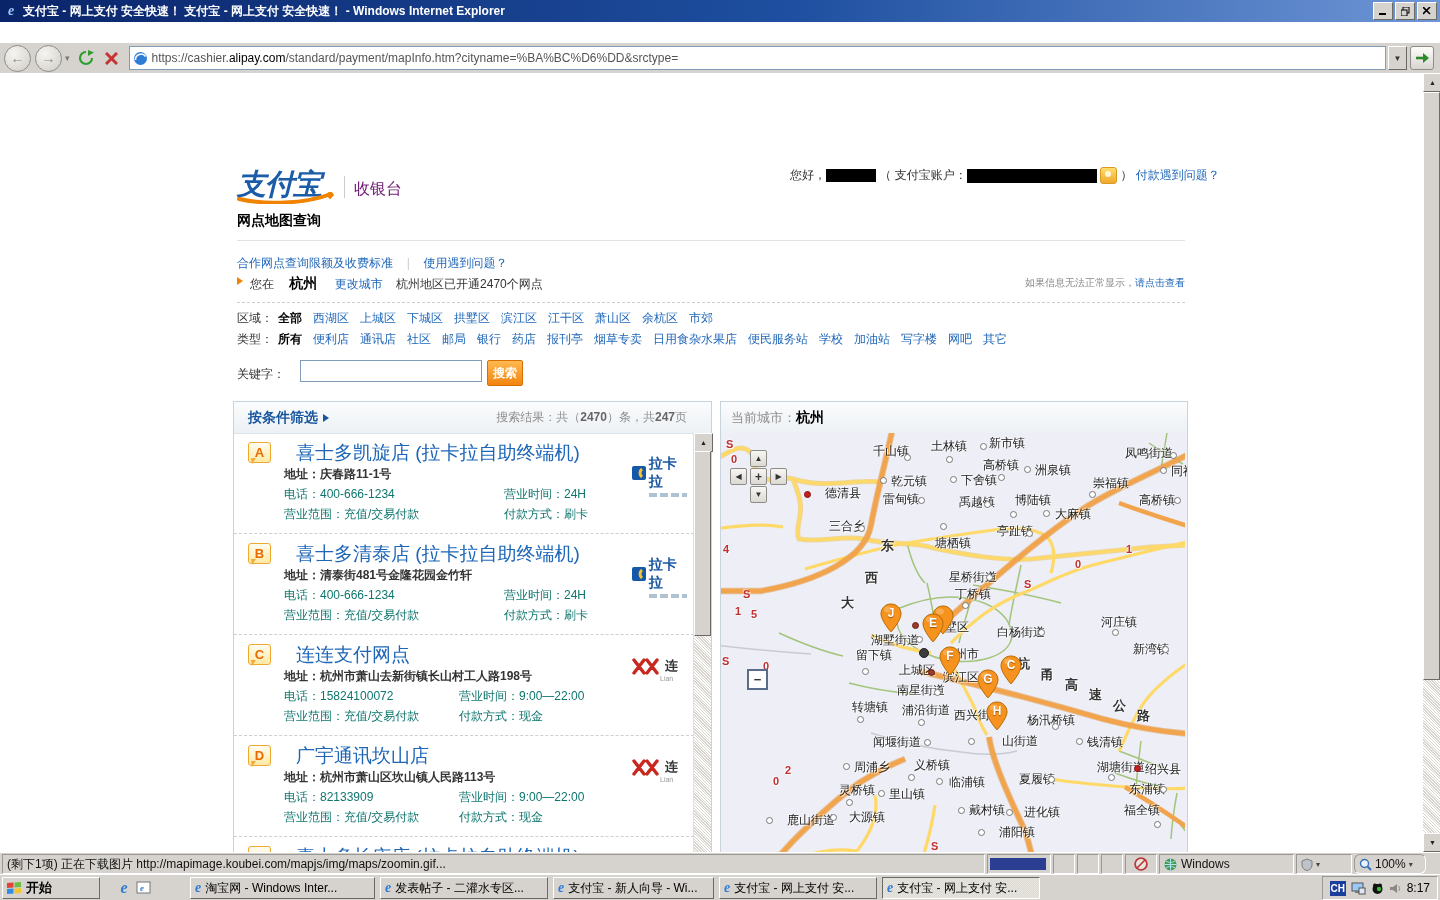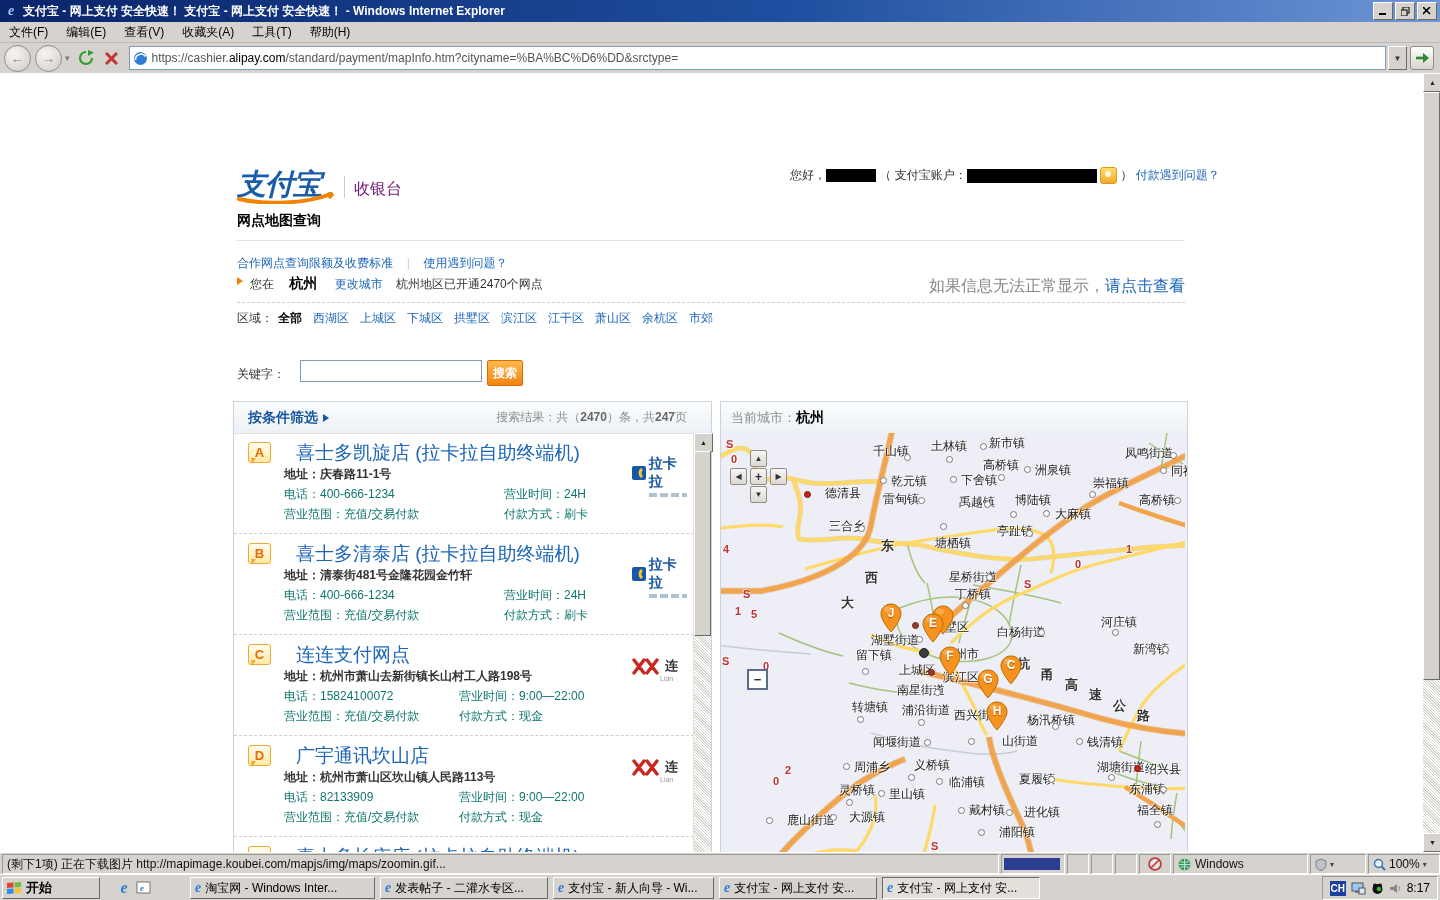--- a/index.html
+++ b/index.html
@@ -128,28 +128,20 @@
           </svg>
         </span>
       <span class="wbtn">
           <svg width="8" height="8">
             <path d="M0,0 L7,7 M7,0 L0,7" stroke="#000" stroke-width="1.6"></path>
           </svg>
         </span>
     </span>
   </div>
 
-  <div class="menubar" id="menubar">
-      <span class="menu-item">文件(F)</span>
-      <span class="menu-item">编辑(E)</span>
-      <span class="menu-item">查看(V)</span>
-      <span class="menu-item">收藏夹(A)</span>
-      <span class="menu-item">工具(T)</span>
-      <span class="menu-item">帮助(H)</span>
-    </div>
 
   <div class="toolbar">
     <span class="navcirc">←</span>
     <span class="navcirc">→</span>
     <span class="chev">▾</span>
     <span class="tbico">
       <svg width="16" height="16">
           <path d="M8,2 a6,6 0 1 0 6,6" fill="none" stroke="#2E9E2E" stroke-width="2.2"></path>
           <polygon points="10,0 16,2.5 10,6" fill="#2E9E2E"></polygon>
         </svg>
@@ -206,39 +198,60 @@
       <a class="lnk">使用遇到问题？</a>
     </div>
 
     <div style="position:absolute;left:237px;top:204px;width:0;height:0;border:4px solid transparent;border-left:6px solid #F08300;"></div>
     <div style="position:absolute;left:250px;top:202px;font-size:12px;color:#333;">
       <span>您在</span>
       <span style="font-size:14px;font-weight:bold;color:#000;margin:0 14px 0 12px;">杭州</span>
       <a class="lnk">更改城市</a>
       <span style="margin-left:10px;">杭州地区已开通2470个网点</span>
     </div>
-    <div style="position:absolute;right:255px;top:203px;font-size:16px;">
+    <div style="position:absolute;right:255px;top:203px;font-size:10px;">
       <span style="color:#888;">如果信息无法正常显示，</span><a class="lnk">请点击查看</a>
     </div>
 
     <div style="position:absolute;left:237px;top:229px;width:948px;border-top:1px dashed #CFCFCF;"></div>
 
     <div class="flinkrow" style="position:absolute;left:237px;top:237px;">
       <span style="color:#333;">区域：</span>
       <span style="font-weight:bold;color:#000;margin-left:-6px;">全部</span>
       <span id="regionlinks" style="display:flex;gap:11px;">
           <a class="lnk">西湖区</a>
           <a class="lnk">上城区</a>
           <a class="lnk">下城区</a>
           <a class="lnk">拱墅区</a>
           <a class="lnk">滨江区</a>
           <a class="lnk">江干区</a>
           <a class="lnk">萧山区</a>
           <a class="lnk">余杭区</a>
           <a class="lnk">市郊</a>
+        </span>
+    </div>
+    <div class="flinkrow" style="position:absolute;left:237px;top:258px;">
+      <span style="color:#333;">类型：</span>
+      <span style="font-weight:bold;color:#000;margin-left:-6px;">所有</span>
+      <span id="typelinks" style="display:flex;gap:11px;">
+          <a class="lnk">便利店</a>
+          <a class="lnk">通讯店</a>
+          <a class="lnk">社区</a>
+          <a class="lnk">邮局</a>
+          <a class="lnk">银行</a>
+          <a class="lnk">药店</a>
+          <a class="lnk">报刊亭</a>
+          <a class="lnk">烟草专卖</a>
+          <a class="lnk">日用食杂水果店</a>
+          <a class="lnk">便民服务站</a>
+          <a class="lnk">学校</a>
+          <a class="lnk">加油站</a>
+          <a class="lnk">写字楼</a>
+          <a class="lnk">网吧</a>
+          <a class="lnk">其它</a>
         </span>
     </div>
 
     <div style="position:absolute;left:237px;top:293px;font-size:12px;color:#333;">关键字：</div>
     <input style="position: absolute; left: 300px; top: 287px; width: 174px; height: 20px; border: 1px solid rgb(127, 157, 185); font-size: 12px; padding: 0px 3px;" value="">
     <div class="sbtn" style="position:absolute;left:487px;top:287px;width:34px;height:24px;line-height:24px;">搜索</div>
 
     <div class="panel" style="left:233px;width:477px;height:521px;">
       <div class="phead">
         <span style="margin-left:14px;font-size:14px;font-weight:bold;color:#17559E;">按条件筛选</span>
@@ -495,21 +508,21 @@
             <span class="mlabel" style="left: 408px; top: 348px;">东浦镇</span>
             <span class="mdot" style="left: 439px; top: 353px;"></span>
             <span class="mlabel" style="left: 118px; top: 349px;">灵桥镇</span>
             <span class="mdot" style="left: 125px; top: 366px;"></span>
             <span class="mlabel" style="left: 168px; top: 353px;">里山镇</span>
             <span class="mdot" style="left: 157px; top: 357px;"></span>
             <span class="mlabel" style="left: 248px; top: 369px;">戴村镇</span>
             <span class="mdot" style="left: 237px; top: 374px;"></span>
             <span class="mlabel" style="left: 303px; top: 371px;">进化镇</span>
             <span class="mdot" style="left: 285px; top: 376px;"></span>
-            <span class="mlabel" style="left: 416px; top: 369px;">福全镇</span>
+            <span class="mlabel" style="left: 403px; top: 369px;">福全镇</span>
             <span class="mdot" style="left: 433px; top: 388px;"></span>
             <span class="mlabel" style="left: 66px; top: 379px;">鹿山街道</span>
             <span class="mdot" style="left: 45px; top: 384px;"></span>
             <span class="mlabel" style="left: 128px; top: 376px;">大源镇</span>
             <span class="mdot" style="left: 109px; top: 381px;"></span>
             <span class="mlabel" style="left: 278px; top: 391px;">浦阳镇</span>
             <span class="mdot" style="left: 257px; top: 396px;"></span>
             <span class="mlabel road" style="left: 160px; top: 104px;">东</span>
             <span class="mlabel road" style="left: 144px; top: 136px;">西</span>
             <span class="mlabel road" style="left: 120px; top: 161px;">大</span>
@@ -601,21 +614,21 @@
           <path d="M0.5,6.5 H12.5 M6.5,0.5 V12.5 M2,3 C5,5 8,5 11,3 M2,10 C5,8 8,8 11,10" stroke="#B8E0F5" stroke-width="1" fill="none"></path>
         </svg>
       <span>Windows</span>
     </div>
     <div class="sseg" style="width:46px;gap:3px;">
       <svg width="12" height="13">
           <path d="M6,1 L11,3 V7 C11,10 8.5,12 6,12.5 C3.5,12 1,10 1,7 V3 Z" fill="#BFC3C9" stroke="#7a7e84"></path>
         </svg>
       <span style="font-size:8px;color:#444;">▾</span>
     </div>
-    <div class="sseg" style="width:62px;gap:3px;margin-right:0;">
+    <div class="sseg" style="width:62px;gap:3px;margin-right:14px;border-radius:6px;">
       <svg width="13" height="13">
           <circle cx="5.5" cy="5.5" r="4" fill="#EAF3FB" stroke="#3A6FB5" stroke-width="1.4"></circle>
           <path d="M8.5,8.5 L12,12" stroke="#3A6FB5" stroke-width="2"></path>
         </svg>
       <span>100%</span>
       <span style="font-size:8px;color:#444;">▾</span>
     </div>
   </div>
 
   <div class="taskbar">

